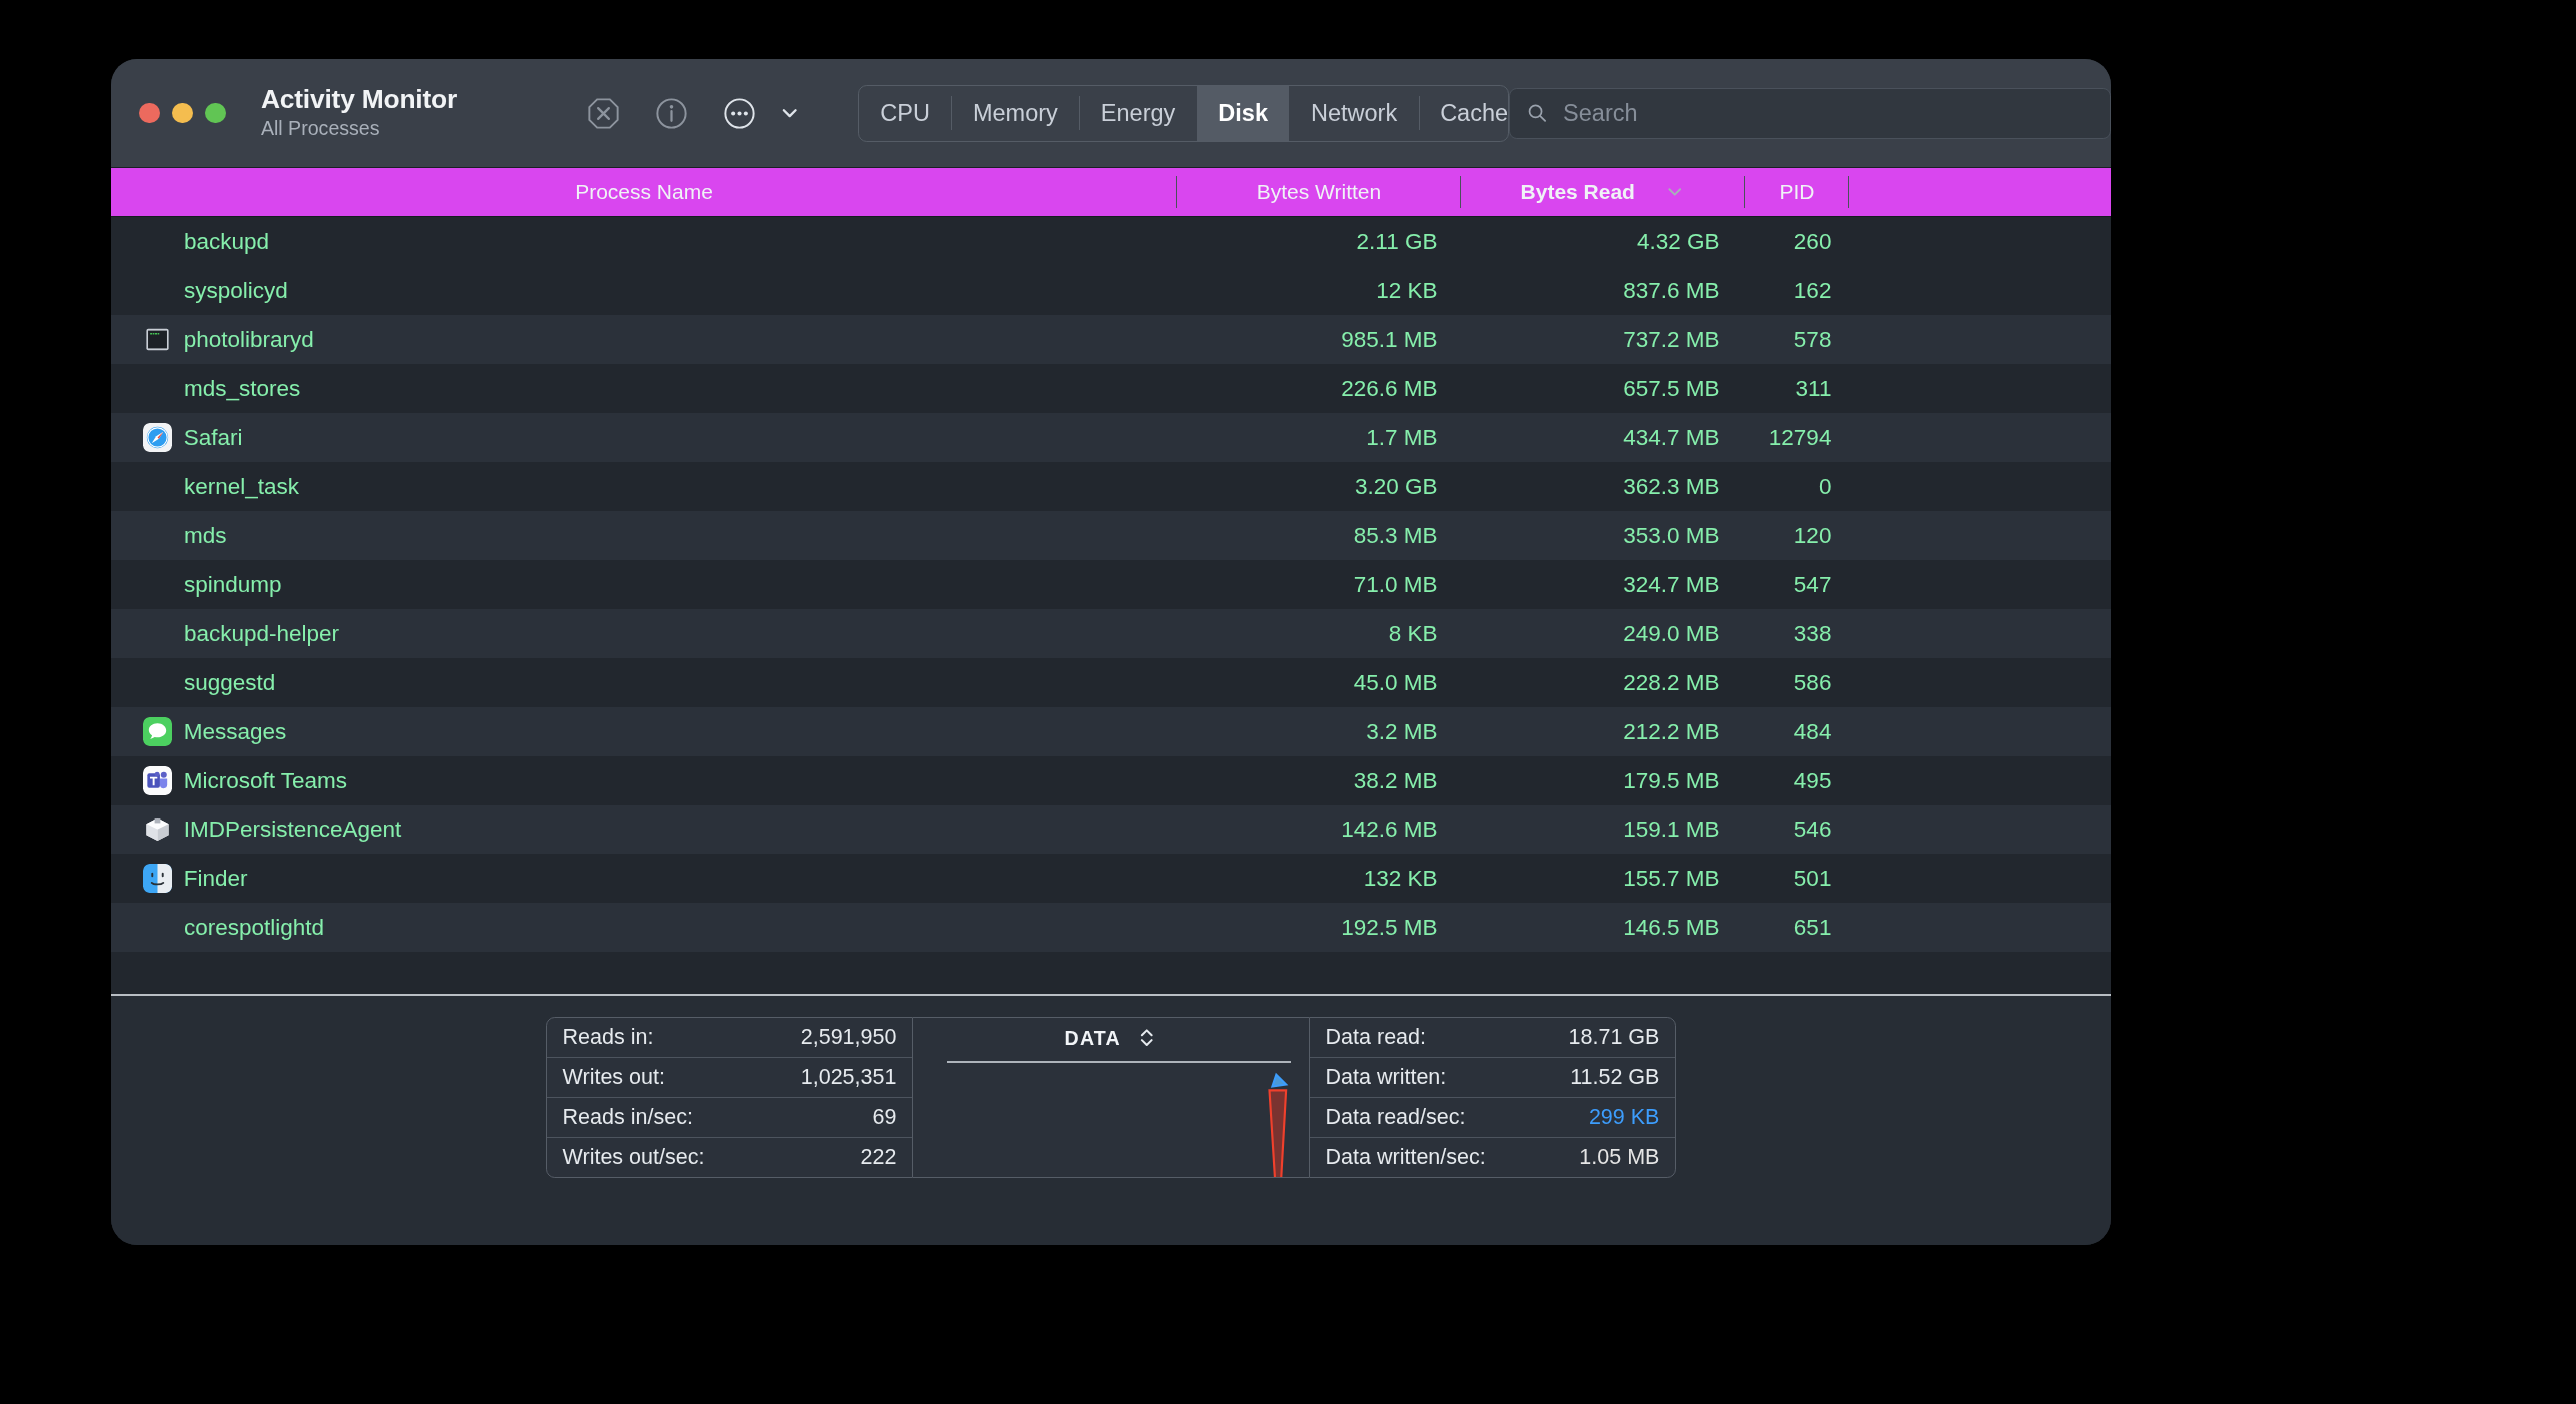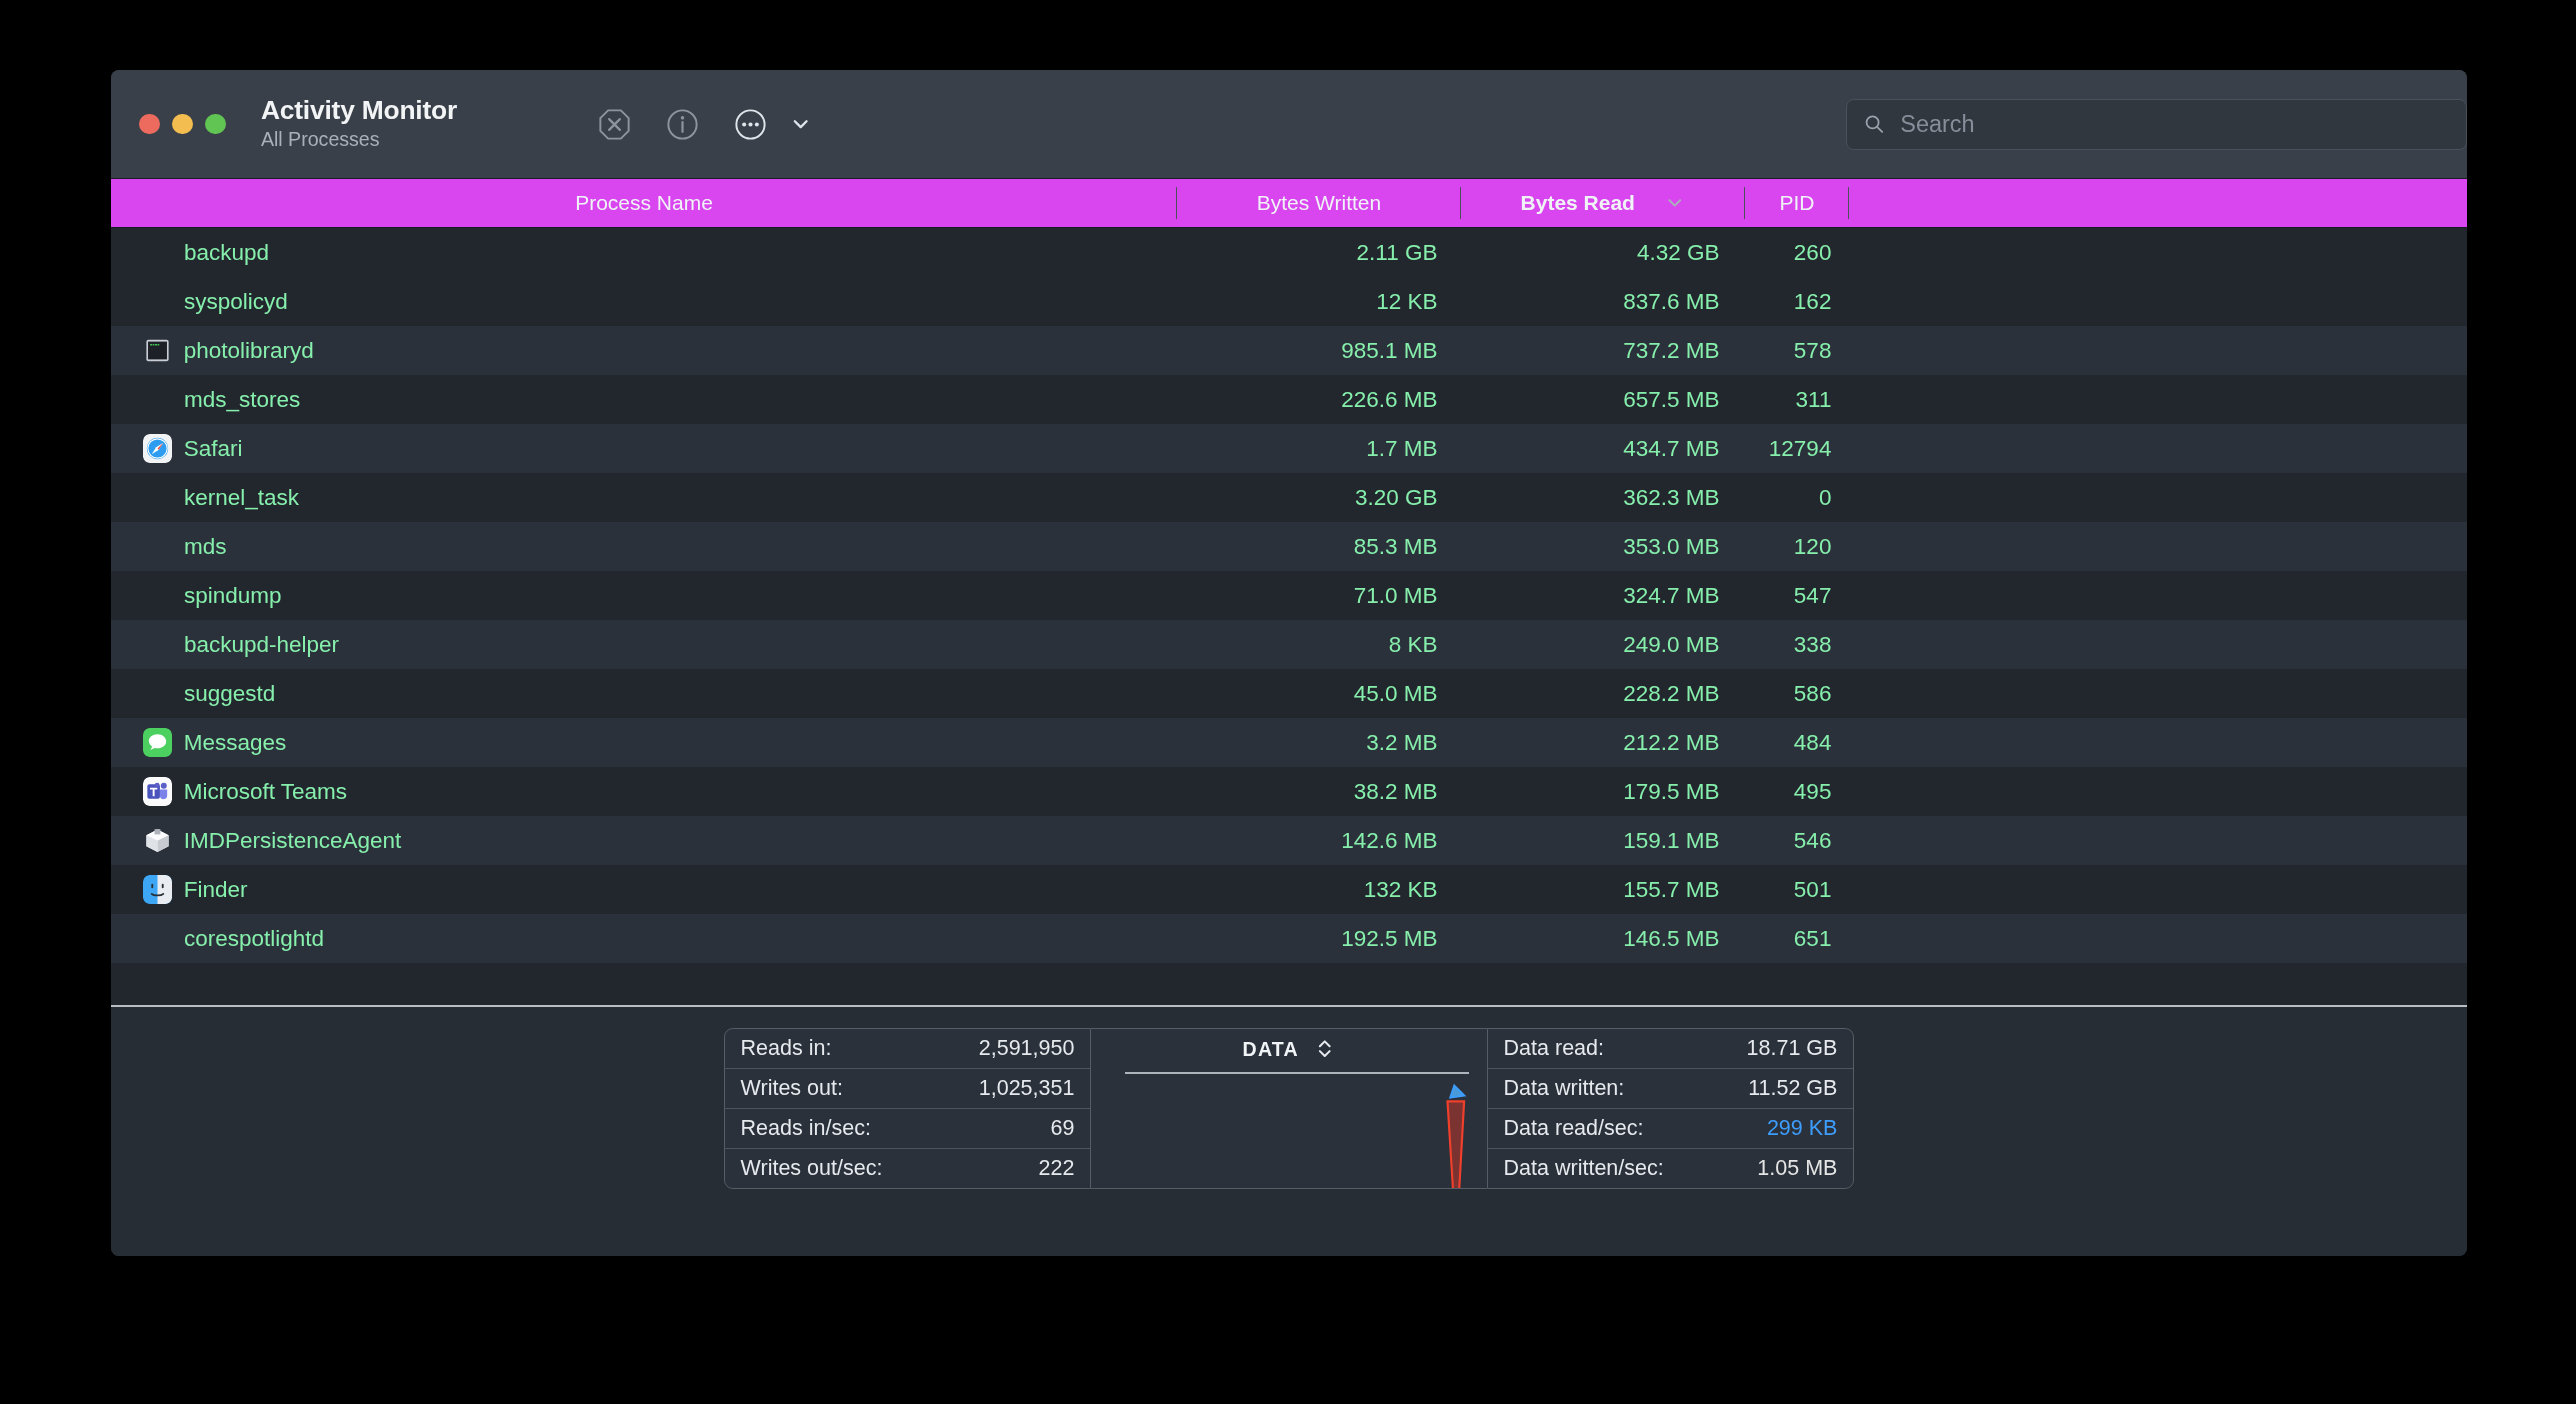--- a/index.html
+++ b/index.html
@@ -10,25 +10,25 @@
     height: 1404px;
     overflow: hidden;
     font-family: "Liberation Sans", sans-serif;
     -webkit-font-smoothing: antialiased;
   }
 
   
   #window {
     position: absolute;
     left: 111px;
-    top: 70px;
-    width: 2356px;
+    top: 59px;
+    width: 2000px;
     height: 1186px;
     background: #272d35;
-    border-radius: 8px;
+    border-radius: 26px;
     overflow: hidden;
     box-shadow: 0 9.8px 39px rgba(0,0,0,0.6);
   }
 
   
   #titlebar {
     position: relative;
     height: 108px;
     background: #3a4049;
     display: flex;
@@ -316,20 +316,28 @@
           <circle cx="26.5" cy="20" r="2.1" fill="#dfe4ea"></circle>
         </svg>
       </div>
       <div class="chevron-small">
         <svg width="25.4" height="25.4" viewBox="0 0 26 26">
           <path d="M7 10.5 L13 16.5 L19 10.5" fill="none" stroke="#dfe4ea" stroke-width="2.4" stroke-linecap="round" stroke-linejoin="round"></path>
         </svg>
       </div>
     </div>
 
+    <div class="segmented">
+      <div class="seg">CPU</div>
+      <div class="seg">Memory</div>
+      <div class="seg">Energy</div>
+      <div class="seg active">Disk</div>
+      <div class="seg">Network</div>
+      <div class="seg">Cache</div>
+    </div>
 
     <div class="search-wrap">
       <svg width="23.5" height="23.5" viewBox="0 0 24 24">
         <circle cx="10.5" cy="10.5" r="6.6" fill="none" stroke="#9aa2ad" stroke-width="1.9"></circle>
         <path d="M15.4 15.4 L21 21" stroke="#9aa2ad" stroke-width="1.9" stroke-linecap="round"></path>
       </svg>
       <input class="search-input" type="text" placeholder="Search" style="">
     </div>
   </div>
 

